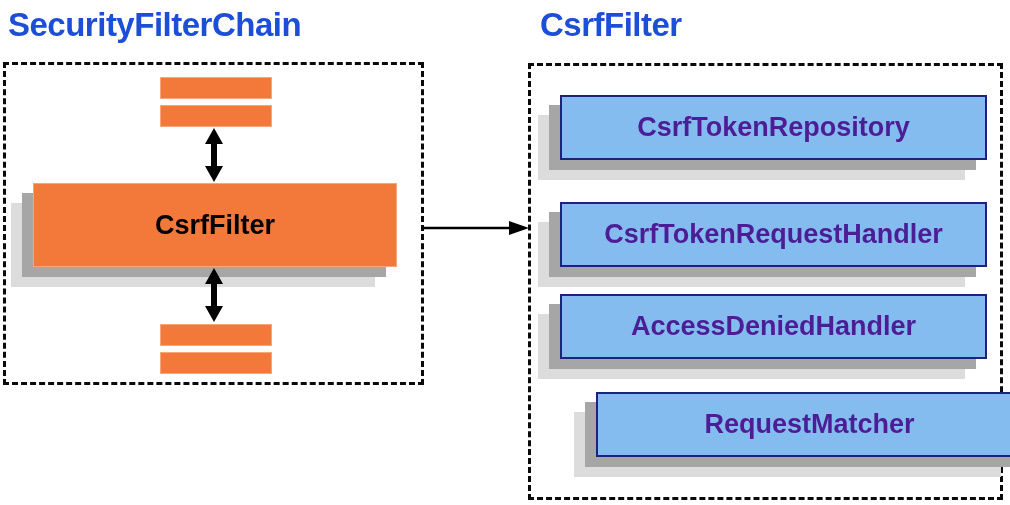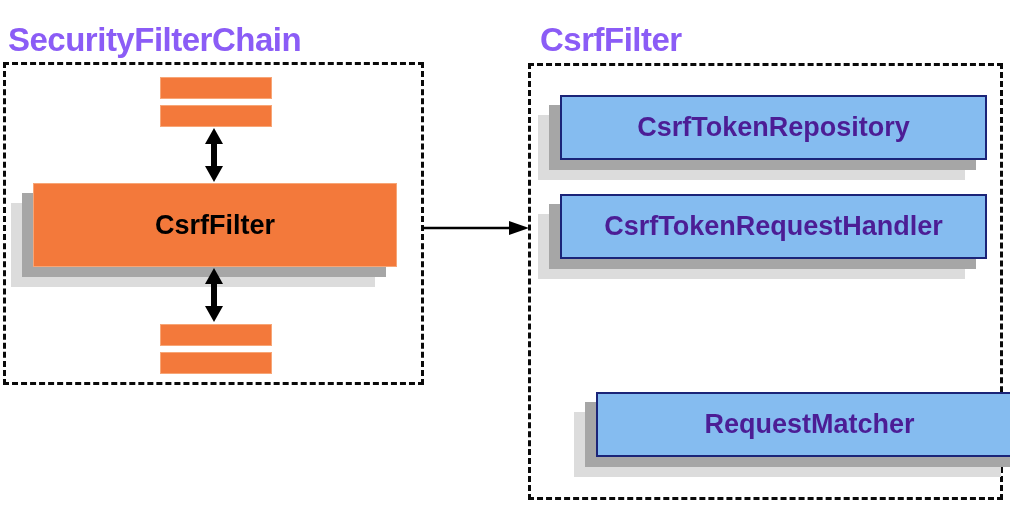--- a/index.html
+++ b/index.html
@@ -12,24 +12,23 @@
     width: 1010px;
     height: 505px;
     background: #ffffff;
     font-family: "Liberation Sans", sans-serif;
     overflow: hidden;
   }
   .title {
     position: absolute;
     font-size: 33px;
     font-weight: bold;
-    color: #8b5cf6;
+    color: #1d4ed8;
     letter-spacing: -0.5px;
     white-space: nowrap;
-    margin-top: 15px;
   }
   #title-left { left: 8px; top: 6px; }
   #title-right { left: 540px; top: 6px; }
 
   .dashed-panel {
     position: absolute;
     box-sizing: border-box;
     border: 3px dashed #0a0a0a;
     background: transparent;
   }
@@ -81,21 +80,21 @@
                 -22px 20px 0 var(--shadow_light, #DCDCDC);
     display: flex;
     align-items: center;
     justify-content: center;
     font-size: 27px;
     font-weight: bold;
     color: #4c1d95;
     white-space: nowrap;
   }
   #component-1 { top: 95px; }
-  #component-2 { top: 194px; }
+  #component-2 { top: 202px; }
   #component-3 { top: 294px; }
   #component-4 { top: 392px; margin-left: 36px; }
 
   .varrow {
     position: absolute;
     left: 200px;
     width: 28px;
     height: 54px;
   }
   #varrow-top    { top: 128px; }
@@ -150,18 +149,21 @@
   <div class="dashed-panel" id="panel-right"></div>
 
   <div class="component" id="component-1">
     <span>CsrfTokenRepository</span>
   </div>
 
   <div class="component" id="component-2">
     <span>CsrfTokenRequestHandler</span>
   </div>
 
+  <div class="component" id="component-3">
+    <span>AccessDeniedHandler</span>
+  </div>
 
   <div class="component" id="component-4">
     <span>RequestMatcher</span>
   </div>
 
 </div>
 
 </body></html>

